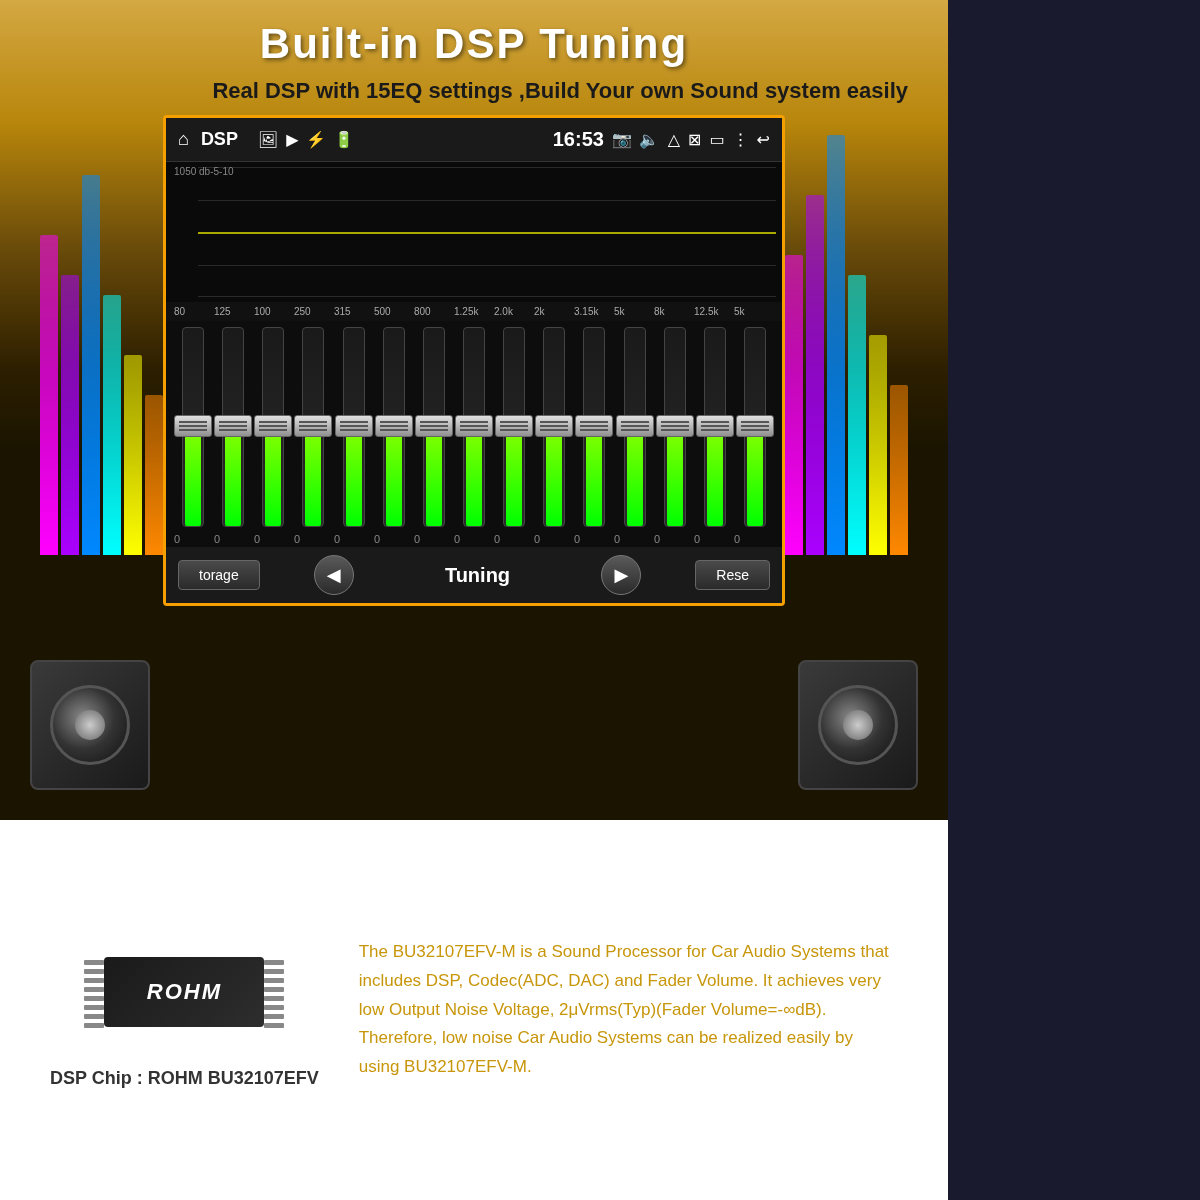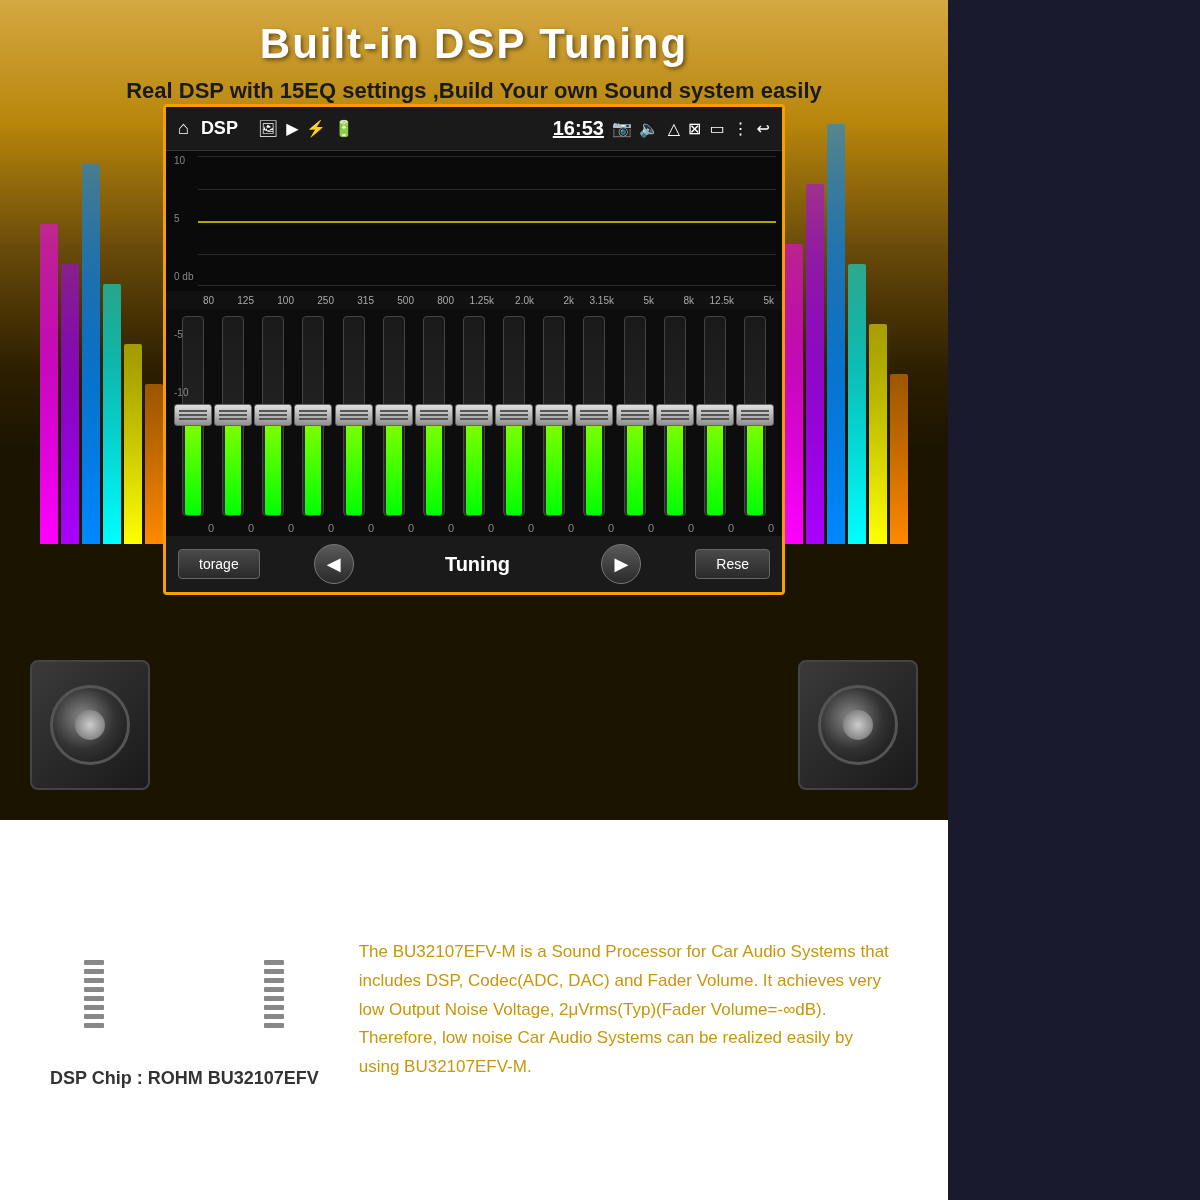--- a/index.html
+++ b/index.html
@@ -32,25 +32,25 @@
       font-size: 42px;
       font-weight: 900;
       color: #ffffff;
       font-family: 'Arial Black', Arial, sans-serif;
       letter-spacing: 2px;
       margin-bottom: 10px;
       text-shadow: 2px 2px 4px rgba(0,0,0,0.5);
     }
 
     .subtitle-1 {
-      text-align: center;
+      text-align: right;
       font-size: 22px;
       color: #1a1a1a;
       font-weight: bold;
-      margin-bottom: 0;
+      margin-bottom: 11px;
     }
 
     .subtitle-2 {
       text-align: center;
       font-size: 20px;
       color: #1a1a1a;
       font-weight: bold;
       margin-bottom: 15px;
     }
 
@@ -118,21 +118,20 @@
       margin-left: auto;
       display: flex;
       align-items: center;
       gap: 8px;
     }
 
     .status-bar .time {
       font-size: 20px;
       font-weight: bold;
       color: #ffffff;
-      text-decoration: underline;
     }
 
     .status-icon {
       color: #ffffff;
       font-size: 16px;
     }
 
     
     .eq-display {
       background: #0a0a0a;
@@ -152,21 +151,21 @@
       background: #111;
       padding: 4px 8px;
       display: flex;
       align-items: center;
       justify-content: space-around;
     }
 
     .freq-label {
       font-size: 10px;
       color: #aaa;
-      text-align: right;
+      text-align: left;
       width: 52px;
     }
 
     
     .sliders-section {
       background: #0d0d0d;
       padding: 6px 8px 4px;
       display: flex;
       align-items: center;
       justify-content: space-around;
@@ -392,21 +391,21 @@
             <span class="status-icon">🔈</span>
             <span class="status-icon">△</span>
             <span class="status-icon">⊠</span>
             <span class="status-icon">▭</span>
             <span class="status-icon">⋮</span>
             <span class="status-icon">↩</span>
           </div>
         </div>
 
         <div class="eq-display">
-          <div style="position:absolute; left:8px; top:5px; bottom:17px; display:flex; flex-direction:column; justify-content:space-between; z-index:2;gap:48px;">
+          <div style="position:absolute; left:8px; top:5px; bottom:17px; display:flex; flex-direction:row; justify-content:space-between; z-index:2;">
             <span class="eq-db-label">10</span>
             <span class="eq-db-label">5</span>
             <span class="eq-db-label">0 db</span>
             <span class="eq-db-label">-5</span>
             <span class="eq-db-label">-10</span>
           </div>
 
           <div style="position:absolute; left:32px; right:6px; top:5px; bottom:5px;">
             <div style="position:absolute; top:0; left:0; right:0; height:1px; background:#2a2a2a;"></div>
             <div style="position:absolute; top:25%; left:0; right:0; height:1px; background:#2a2a2a;"></div>
@@ -602,20 +601,23 @@
           <div class="pin"></div>
           <div class="pin"></div>
           <div class="pin"></div>
           <div class="pin"></div>
           <div class="pin"></div>
           <div class="pin"></div>
           <div class="pin"></div>
           <div class="pin"></div>
         </div>
 
+        <div class="chip-body">
+          <span class="chip-label">ROHM</span>
+        </div>
 
         <div class="chip-pins-right">
           <div class="pin"></div>
           <div class="pin"></div>
           <div class="pin"></div>
           <div class="pin"></div>
           <div class="pin"></div>
           <div class="pin"></div>
           <div class="pin"></div>
           <div class="pin"></div>

